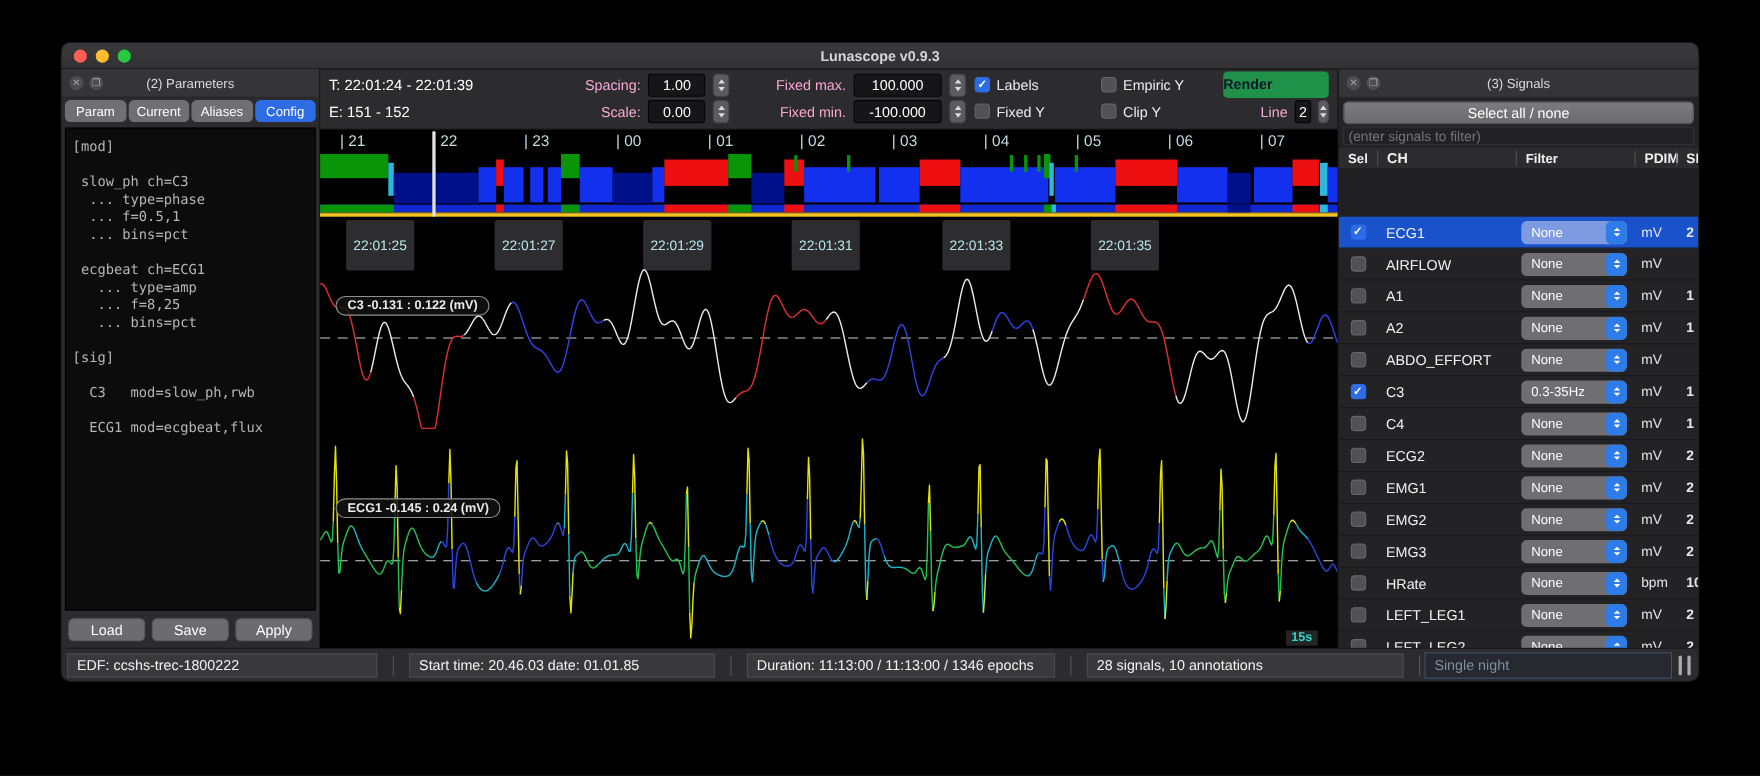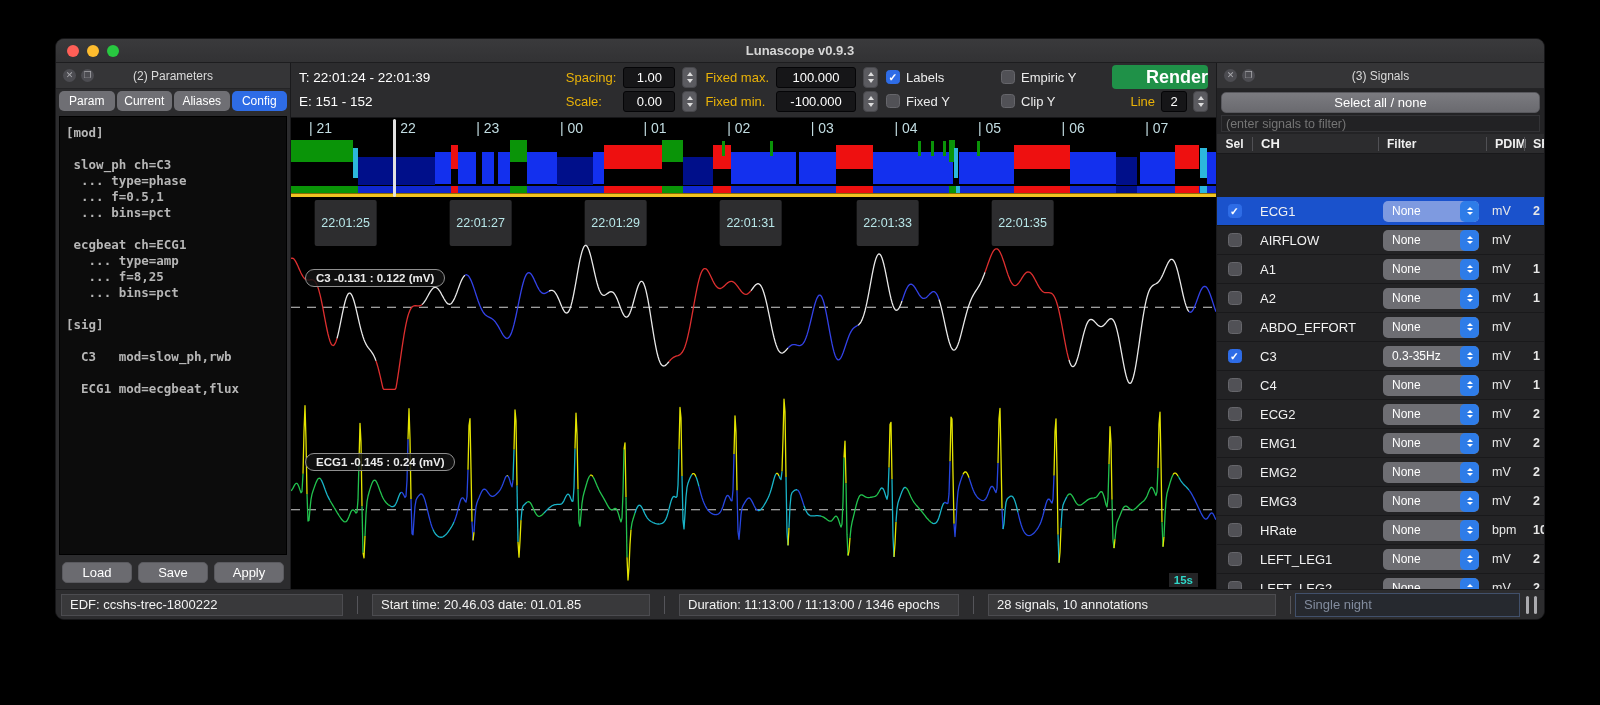--- a/index.html
+++ b/index.html
@@ -28,45 +28,45 @@
   
   .left { width:235px; flex:0 0 auto; background:#2c2c2e; border-right:1px solid #1a1a1c;
           display:flex; flex-direction:column; }
   .tabs { display:flex; gap:2px; padding:2px 3px; background:#2c2c2e; flex:0 0 auto; }
   .tab { background:#6f6f74; color:#fff; font-size:12px; padding:3px 0; text-align:center;
          border-radius:5px; flex:1; }
   .tab.active { background:#2e6ce6; }
   .editor { flex:1 1 auto; margin:3px; background:#0c0c0c; border:1px solid #000;
             overflow:hidden; }
   .editor pre { font-family:"DejaVu Sans Mono", monospace; font-size:12.5px; line-height:16px;
-                color:#b6b6b6; padding:8px 6px;font-weight:bold; }
+                color:#b6b6b6; padding:8px 6px; }
   .btnrow { display:flex; gap:6px; padding:4px 6px 6px; flex:0 0 auto; }
   .gbtn { flex:1; background:#6b6b70; border:1px solid #5a5a5f; color:#fff; font-size:13px;
           border-radius:5px; height:21px; line-height:19px; text-align:center; }
   
   .center { width:925px; flex:0 0 auto; display:flex; flex-direction:column; background:#000; }
   .toolbar { height:55px; background:#2c2c2e; border-bottom:1px solid #161618; flex:0 0 auto;
              display:grid; grid-template-columns:1fr auto 52px 16px auto 80px 16px 108px 104px 96px;
              grid-template-rows:1fr 1fr; align-items:center; column-gap:7px; padding:2px 8px 4px 8px; }
-  .tb-label { font-size:13px; color:#eab308; white-space:nowrap; }
+  .tb-label { font-size:13px; color:#f9a8d4; text-align:right; white-space:nowrap;margin-left:34px; }
   .tb-range { font-size:13.5px; color:#fff; }
   .numbox { background:#161618; border:1px solid #050507; border-radius:3px; color:#fff;
             font-size:13px; height:21px; line-height:19px; text-align:center; width:100%; }
   .spin { width:15px; height:21px; background:#5b5b60; border:1px solid #48484c; border-radius:4px;
           display:flex; flex-direction:column; align-items:center; justify-content:center; gap:3px; }
   .tri-u { width:0; height:0; border-left:3.5px solid transparent; border-right:3.5px solid transparent;
            border-bottom:4px solid #dcdcdc; }
   .tri-d { width:0; height:0; border-left:3.5px solid transparent; border-right:3.5px solid transparent;
            border-top:4px solid #dcdcdc; }
   .cbcell { display:flex; align-items:center; gap:6px; font-size:13px; color:#ececec; white-space:nowrap; }
   .cb { width:14px; height:14px; border-radius:3.5px; background:#515156; border:1px solid #66666b;
         color:#fff; font-size:10.5px; font-weight:bold; line-height:13px; text-align:center; flex:0 0 auto; }
   .cb.on { background:#2e6ce6; border-color:#2e6ce6; }
-  .render { background:#1f9148; color:#ffffff; font-weight:bold; font-size:18px; border-radius:4px;
-            height:24px; line-height:24px; text-align:right; }
+  .render { background:#1f9148; color:#0f172a; font-weight:bold; font-size:13px; border-radius:4px;
+            height:24px; line-height:24px; text-align:left; }
   .linecell { display:flex; align-items:center; gap:6px; justify-content:flex-end; }
   .linecell .numbox { width:26px; }
   
   .chart { flex:1 1 auto; position:relative; background:#000; display:flex; flex-direction:column; }
   .tickrow { height:20px; position:relative; flex:0 0 auto; }
   .htick { position:absolute; top:2px; font-size:14px; color:#c2dde2; white-space:pre; }
   .hypno { height:48px; position:relative; flex:0 0 auto; }
   .hseg { position:absolute; }
   .strip { height:7px; position:relative; flex:0 0 auto; }
   .yline { height:4px; background:#f2c322; border-top:1px solid #8a6c06; flex:0 0 auto; }

